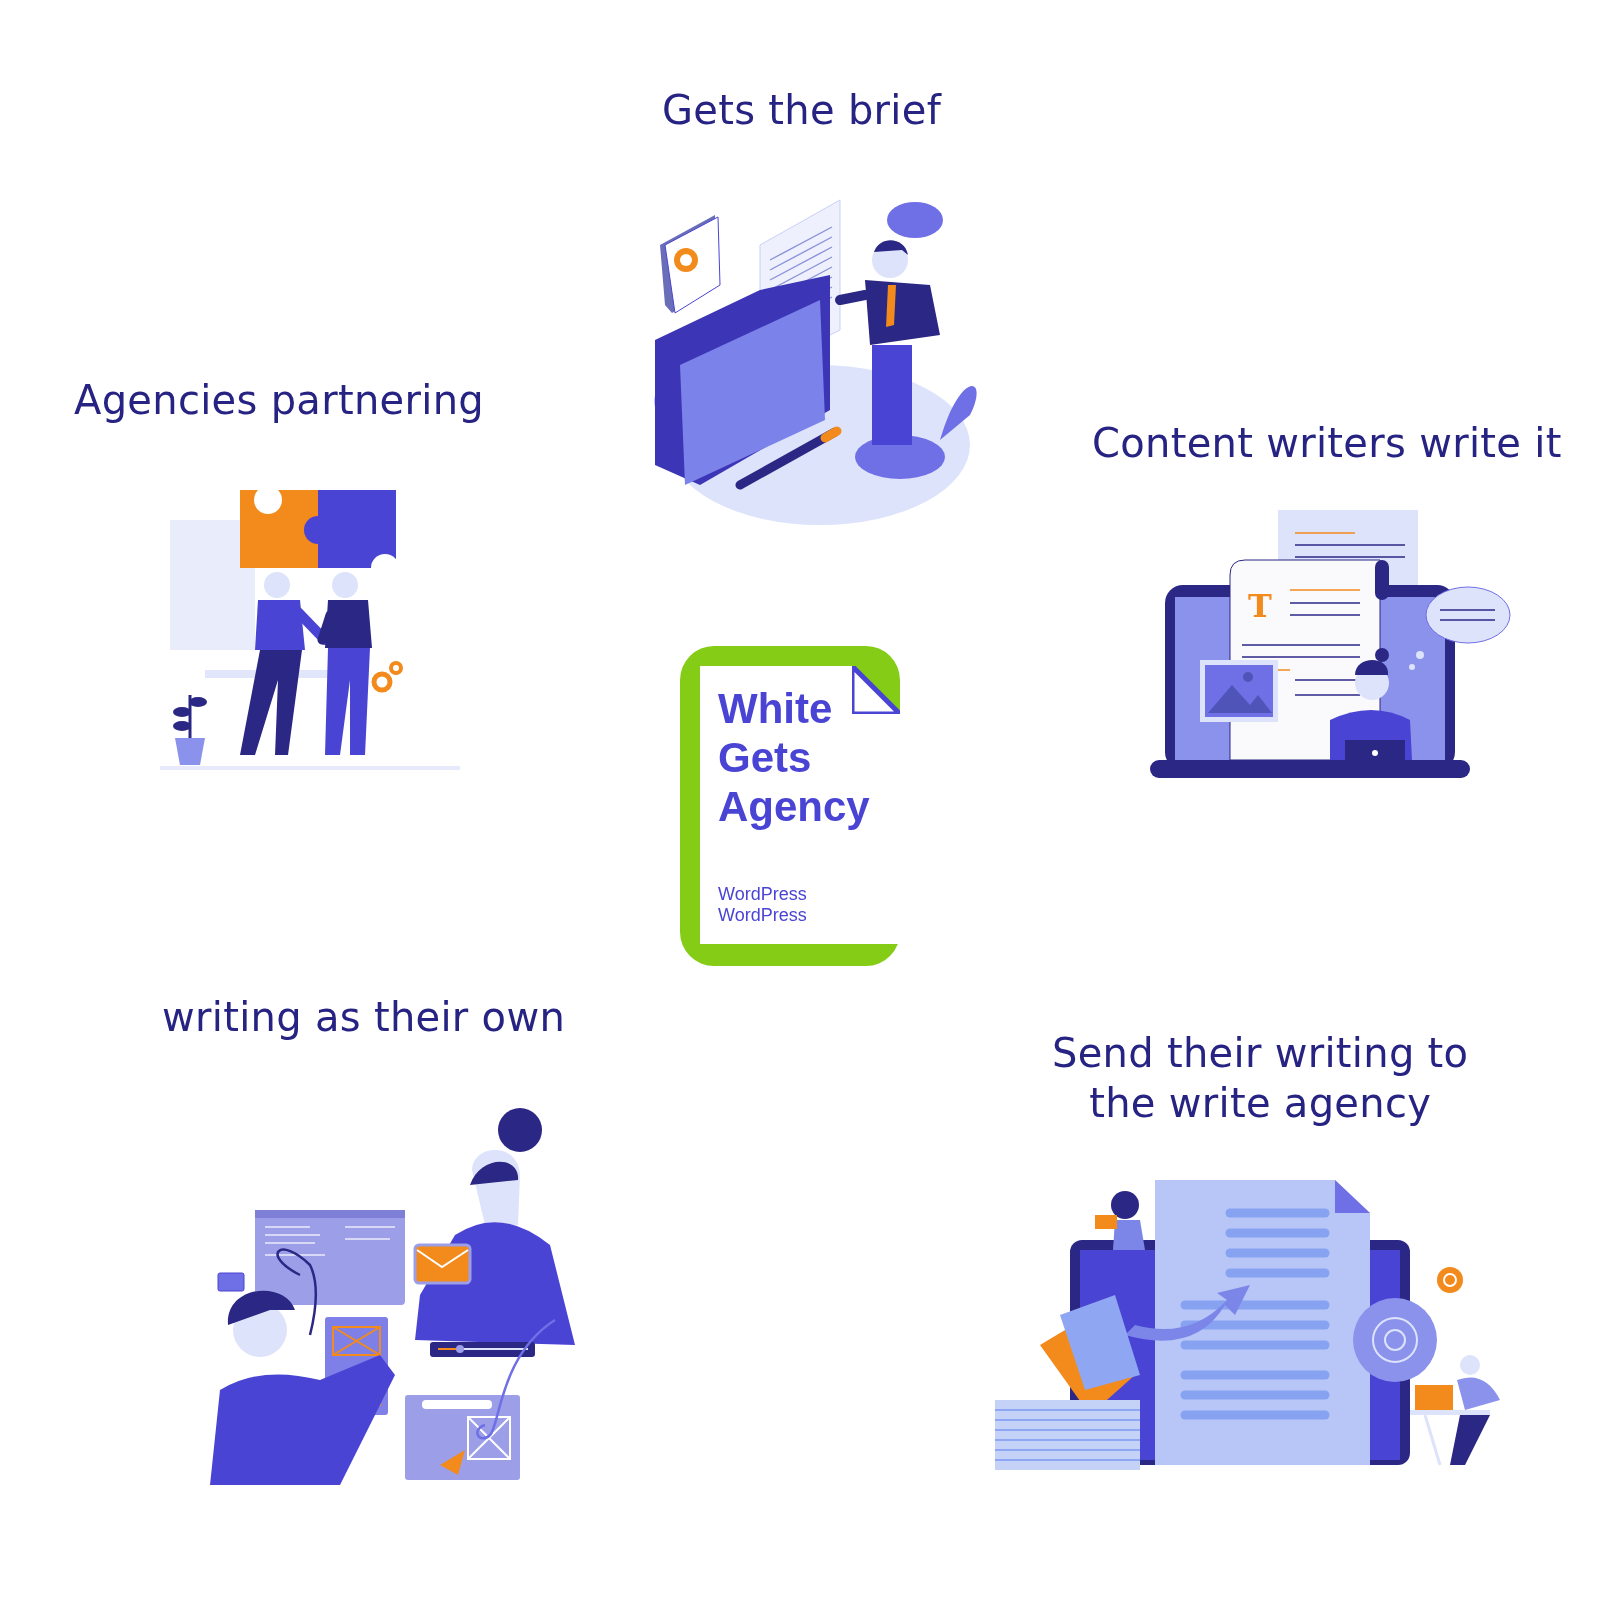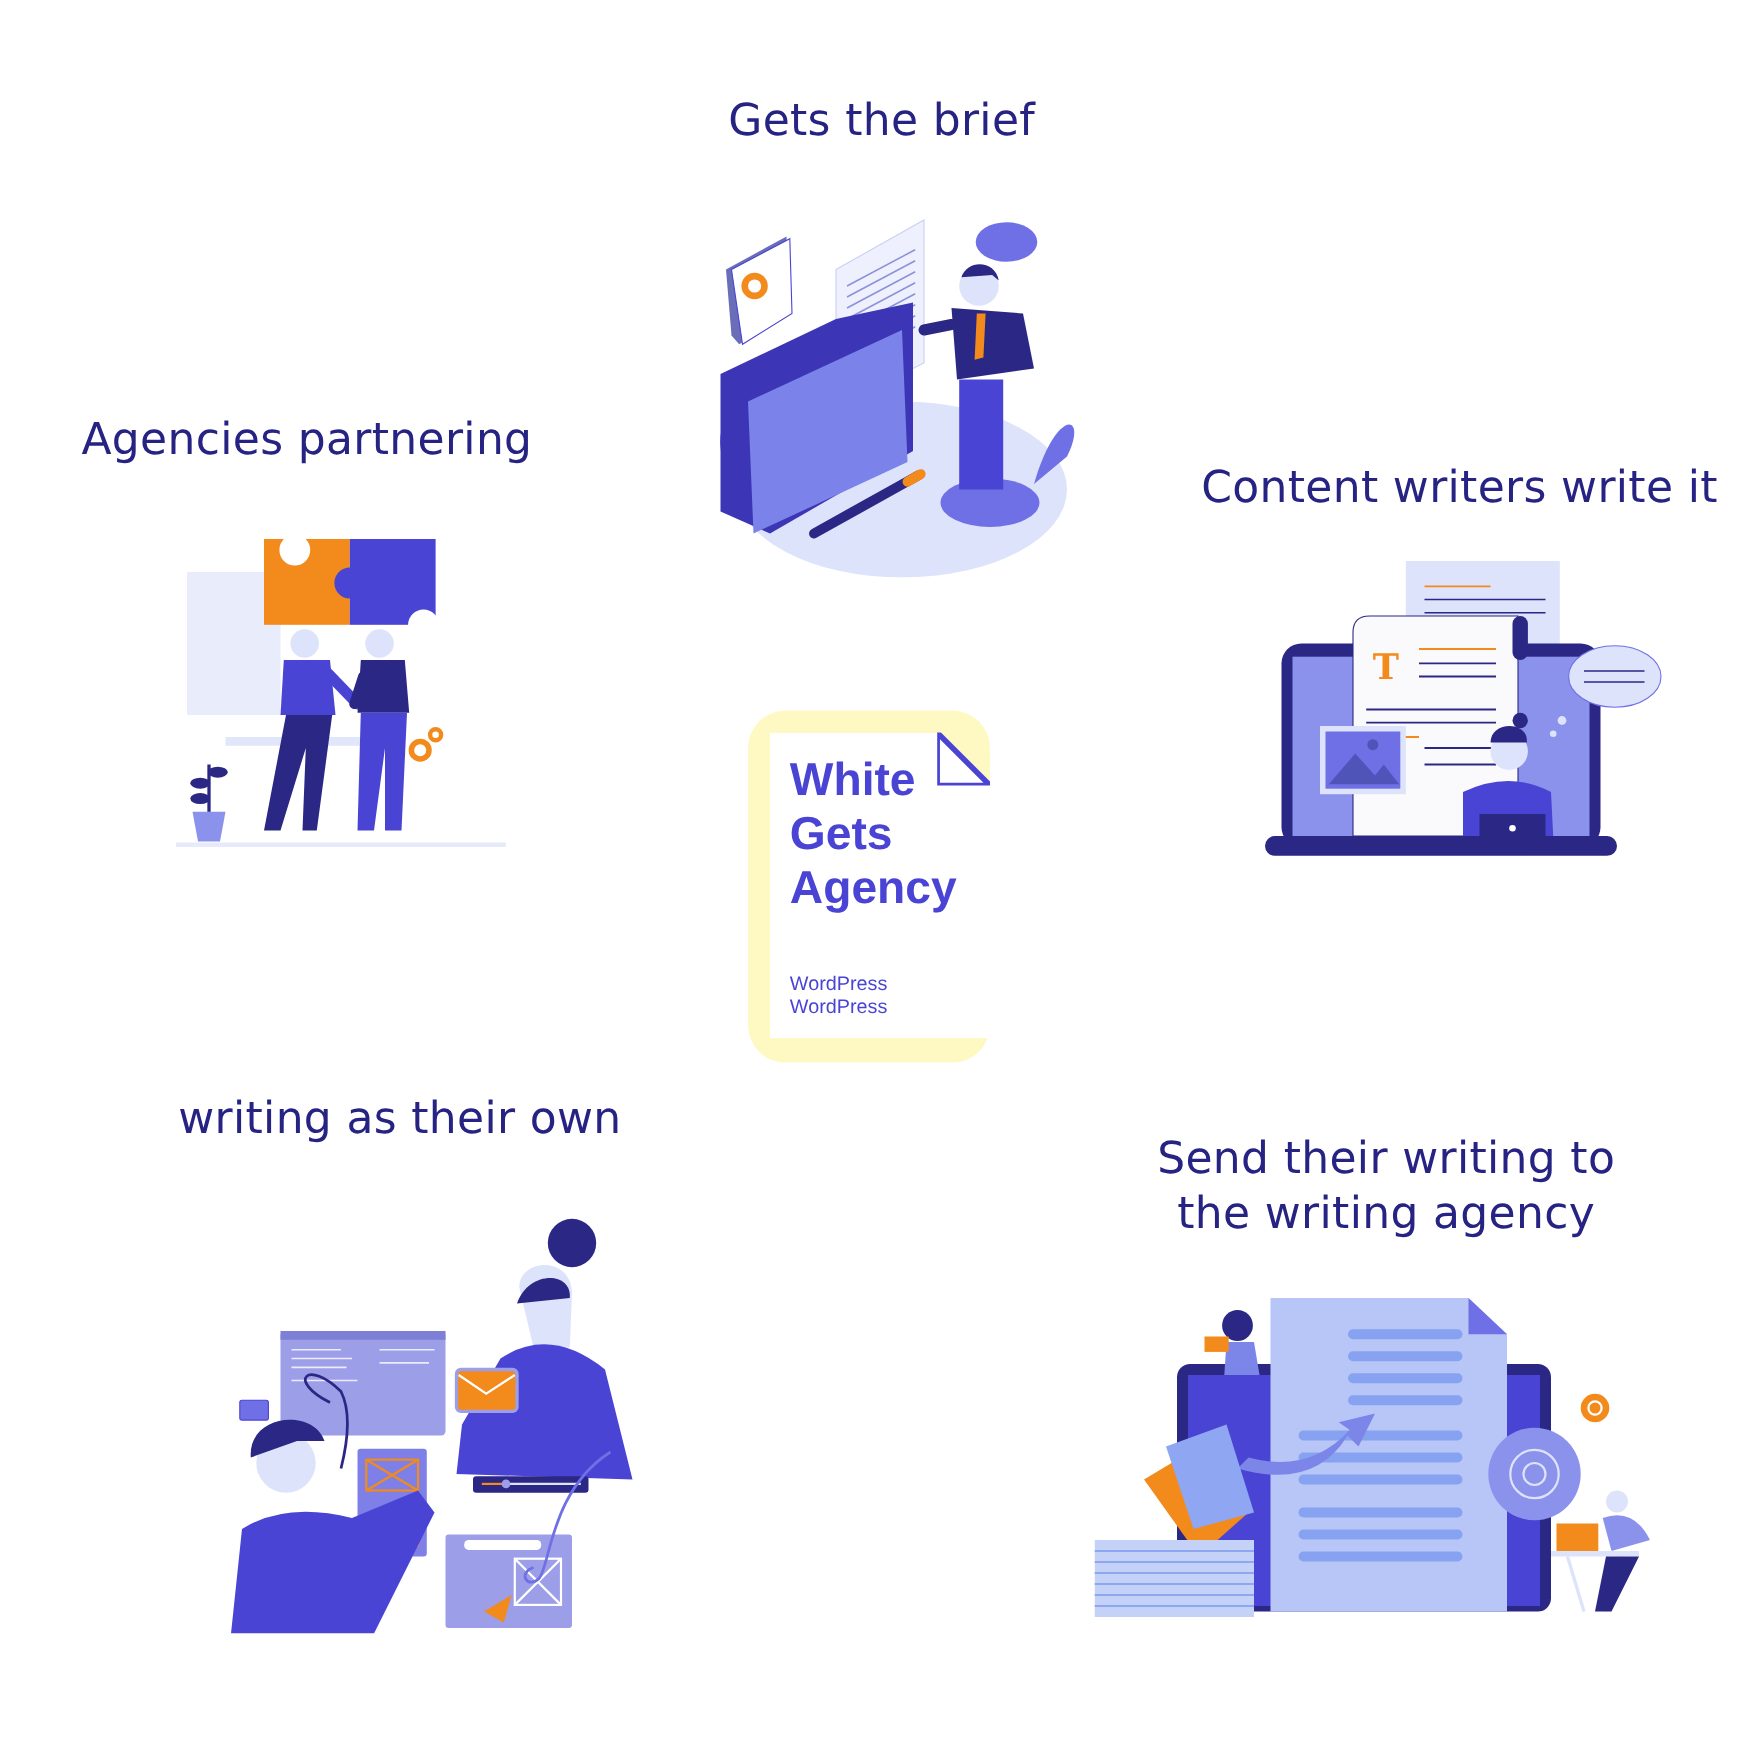--- a/index.html
+++ b/index.html
@@ -5,39 +5,39 @@
   html, body { margin: 0; padding: 0; background: #ffffff; }
   body { width: 1604px; height: 1604px; position: relative; overflow: hidden;
          font-family: "DejaVu Sans", "Liberation Sans", sans-serif; }
   .heading { position: absolute; color: #262383; font-size: 40px; font-weight: 400;
              line-height: 50px; letter-spacing: 0.3px; white-space: nowrap; margin: 0; }
   .illus { position: absolute; }
   .illus svg { display: block; width: 100%; height: 100%; }
 
   
   .logo { position: absolute; left: 680px; top: 646px; width: 220px; height: 320px;
-          background: #fef9c3; border-radius: 34px; }
+          background: #84cc16; border-radius: 34px; }
   .logo .paper { position: absolute; left: 20px; top: 20px; width: 212px; height: 278px;
                  background: #fff; clip-path: polygon(0 0, 72% 0, 100% 21%, 100% 100%, 0 100%); }
   .logo .fold { position: absolute; left: 172px; top: 20px; width: 48px; height: 48px; }
   .logo .title { position: absolute; left: 38px; top: 38px; color: #4a44d4; font-weight: 700;
                  font-size: 42px; line-height: 49px; font-family: "Liberation Sans", sans-serif; }
   .logo .title span { display: block; }
   .logo .sub { position: absolute; left: 38px; top: 238px; color: #4a44d4; font-size: 18px;
                line-height: 21px; font-family: "Liberation Sans", sans-serif; }
   .logo .sub span { display: block; }
 </style>
 </head>
 <body>
 
 <h2 class="heading" style="left:662px; top:85px;">Gets the brief</h2>
 <h2 class="heading" style="left:1092px; top:418px;">Content writers write it</h2>
 <div class="heading" style="left:1052px; top:1028px;text-align:center;">
   <div>Send their writing to</div>
-  <div>the writing agency</div>
+  <div>the write agency</div>
 </div>
 <div class="heading" style="left:162px; top:992px;">
   <div>writing as their own</div>
 </div>
 <h2 class="heading" style="left:74px; top:375px;">Agencies partnering</h2>
 
 <div class="logo">
   <div class="paper"></div>
   <svg class="fold" viewBox="0 0 48 48">
     <polygon points="0,0 0,48 48,48" fill="#fff"></polygon>

